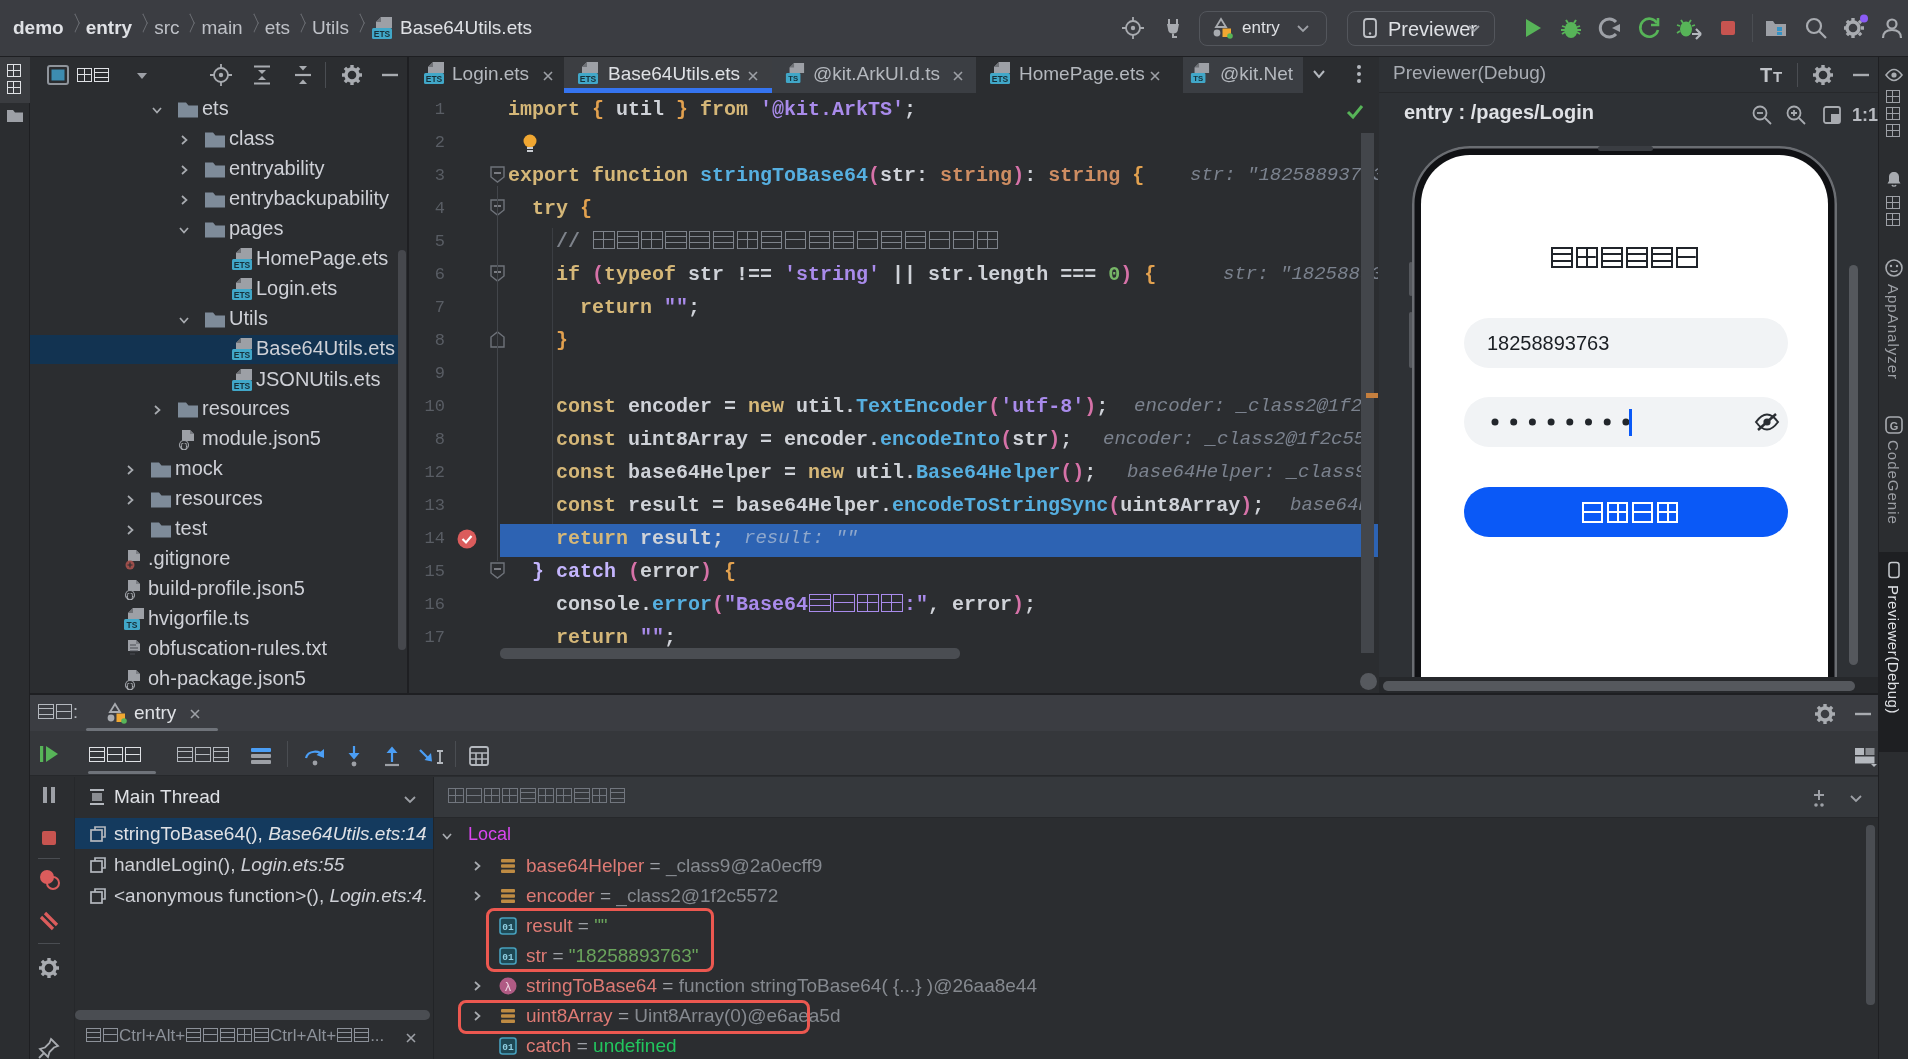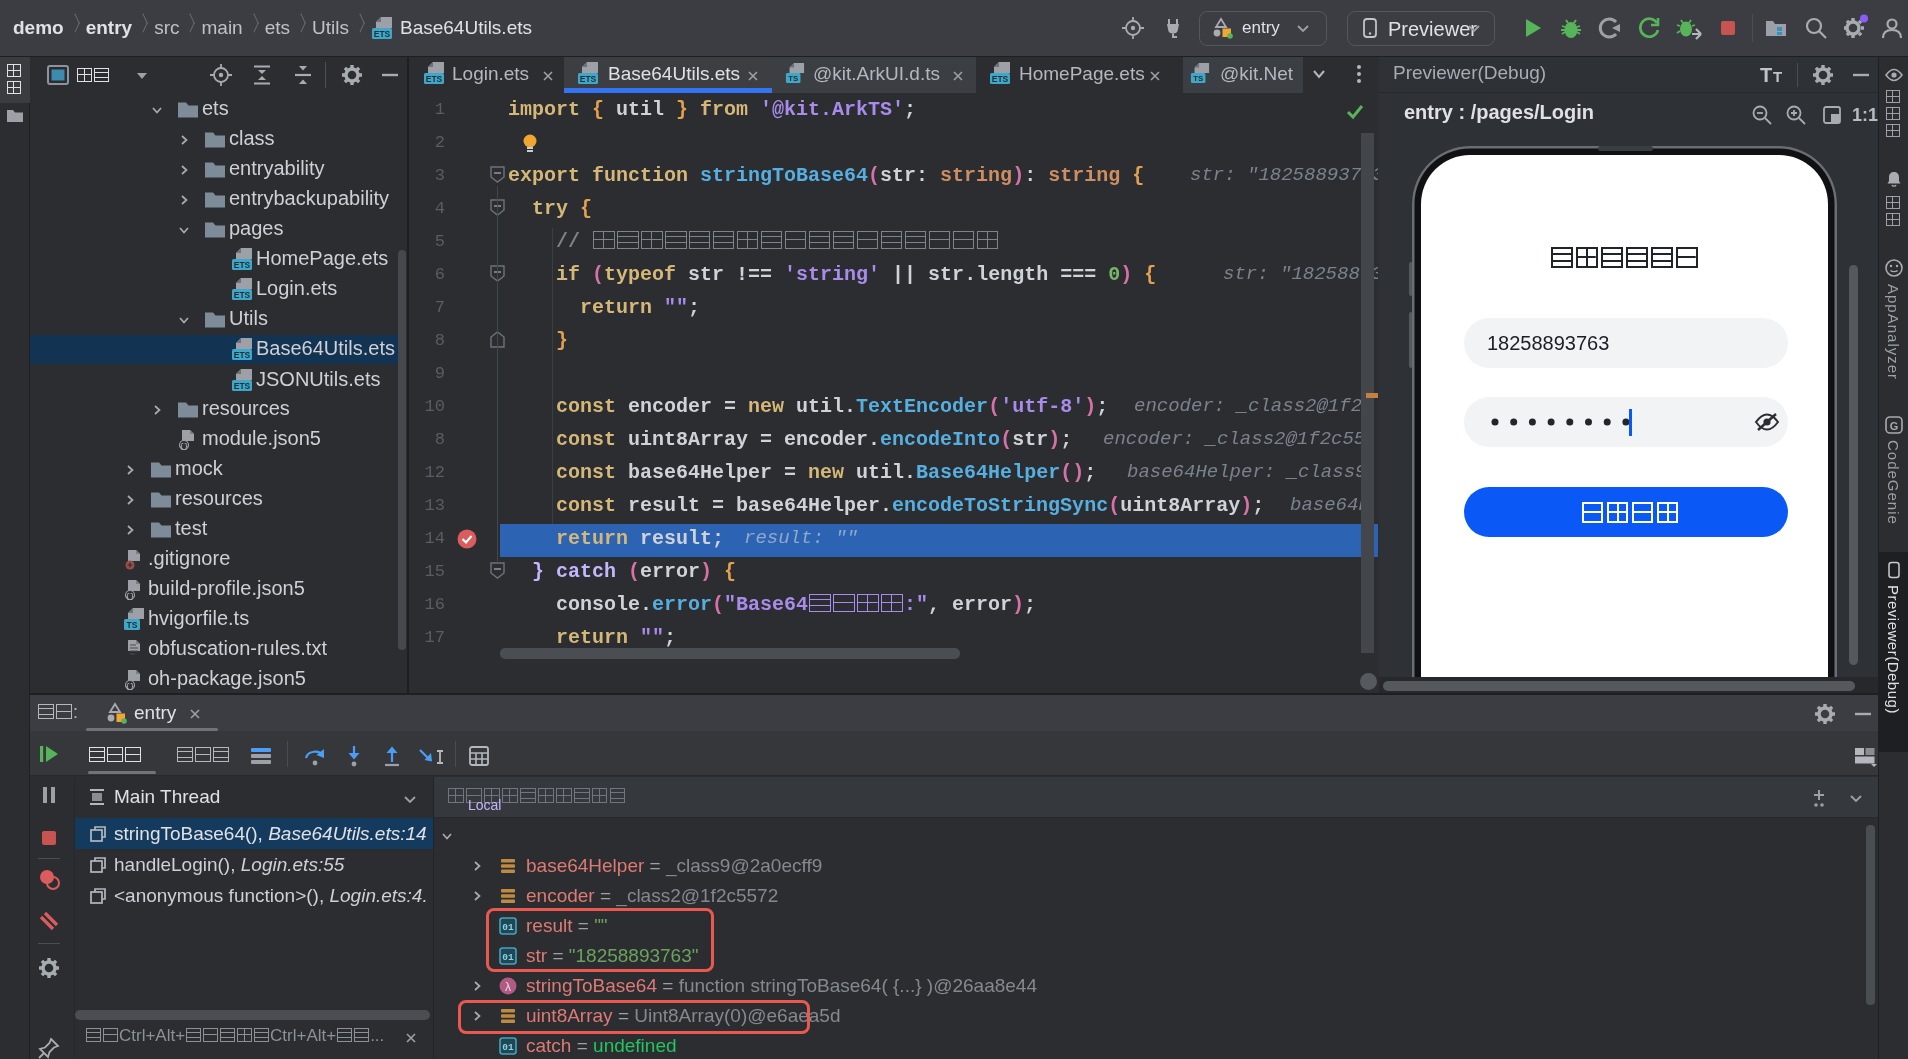--- a/index.html
+++ b/index.html
@@ -930,21 +930,21 @@
       <svg width="14" height="10" viewBox="0 0 14 10">
         <path d="M2 3 L7 8 L12 3" fill="none" stroke="#9DA0A6" stroke-width="1.8"></path>
       </svg>
     </div>
 
 <div class="ic" style="left:440px;top:829px;width:14px;height:14px">
       <svg width="14" height="14" viewBox="0 0 14 14">
         <path d="M3 5 L7 9.5 L11 5" fill="none" stroke="#A8ABB0" stroke-width="1.7"></path>
       </svg>
     </div>
-<div class="a" style="left:468px;top:797px;font-size:14px;color:#c4b5fd">Local</div>
+<div class="a" style="left:468px;top:824px;font-size:18px;color:#d946ef">Local</div>
 <div class="ic" style="left:470px;top:859px;width:14px;height:14px">
       <svg width="14" height="14" viewBox="0 0 14 14">
         <path d="M5 3 L9.5 7 L5 11" fill="none" stroke="#A8ABB0" stroke-width="1.7"></path>
       </svg>
     </div>
 <div class="ic" style="left:498px;top:856px;width:20px;height:20px">
       <svg width="20" height="20" viewBox="0 0 20 20">
         <rect x="3" y="3" width="14" height="3.6" rx="1" fill="#BE8B43"></rect>
         <rect x="3" y="8.2" width="14" height="3.6" rx="1" fill="#BE8B43"></rect>
         <rect x="3" y="13.4" width="14" height="3.6" rx="1" fill="#BE8B43"></rect>

